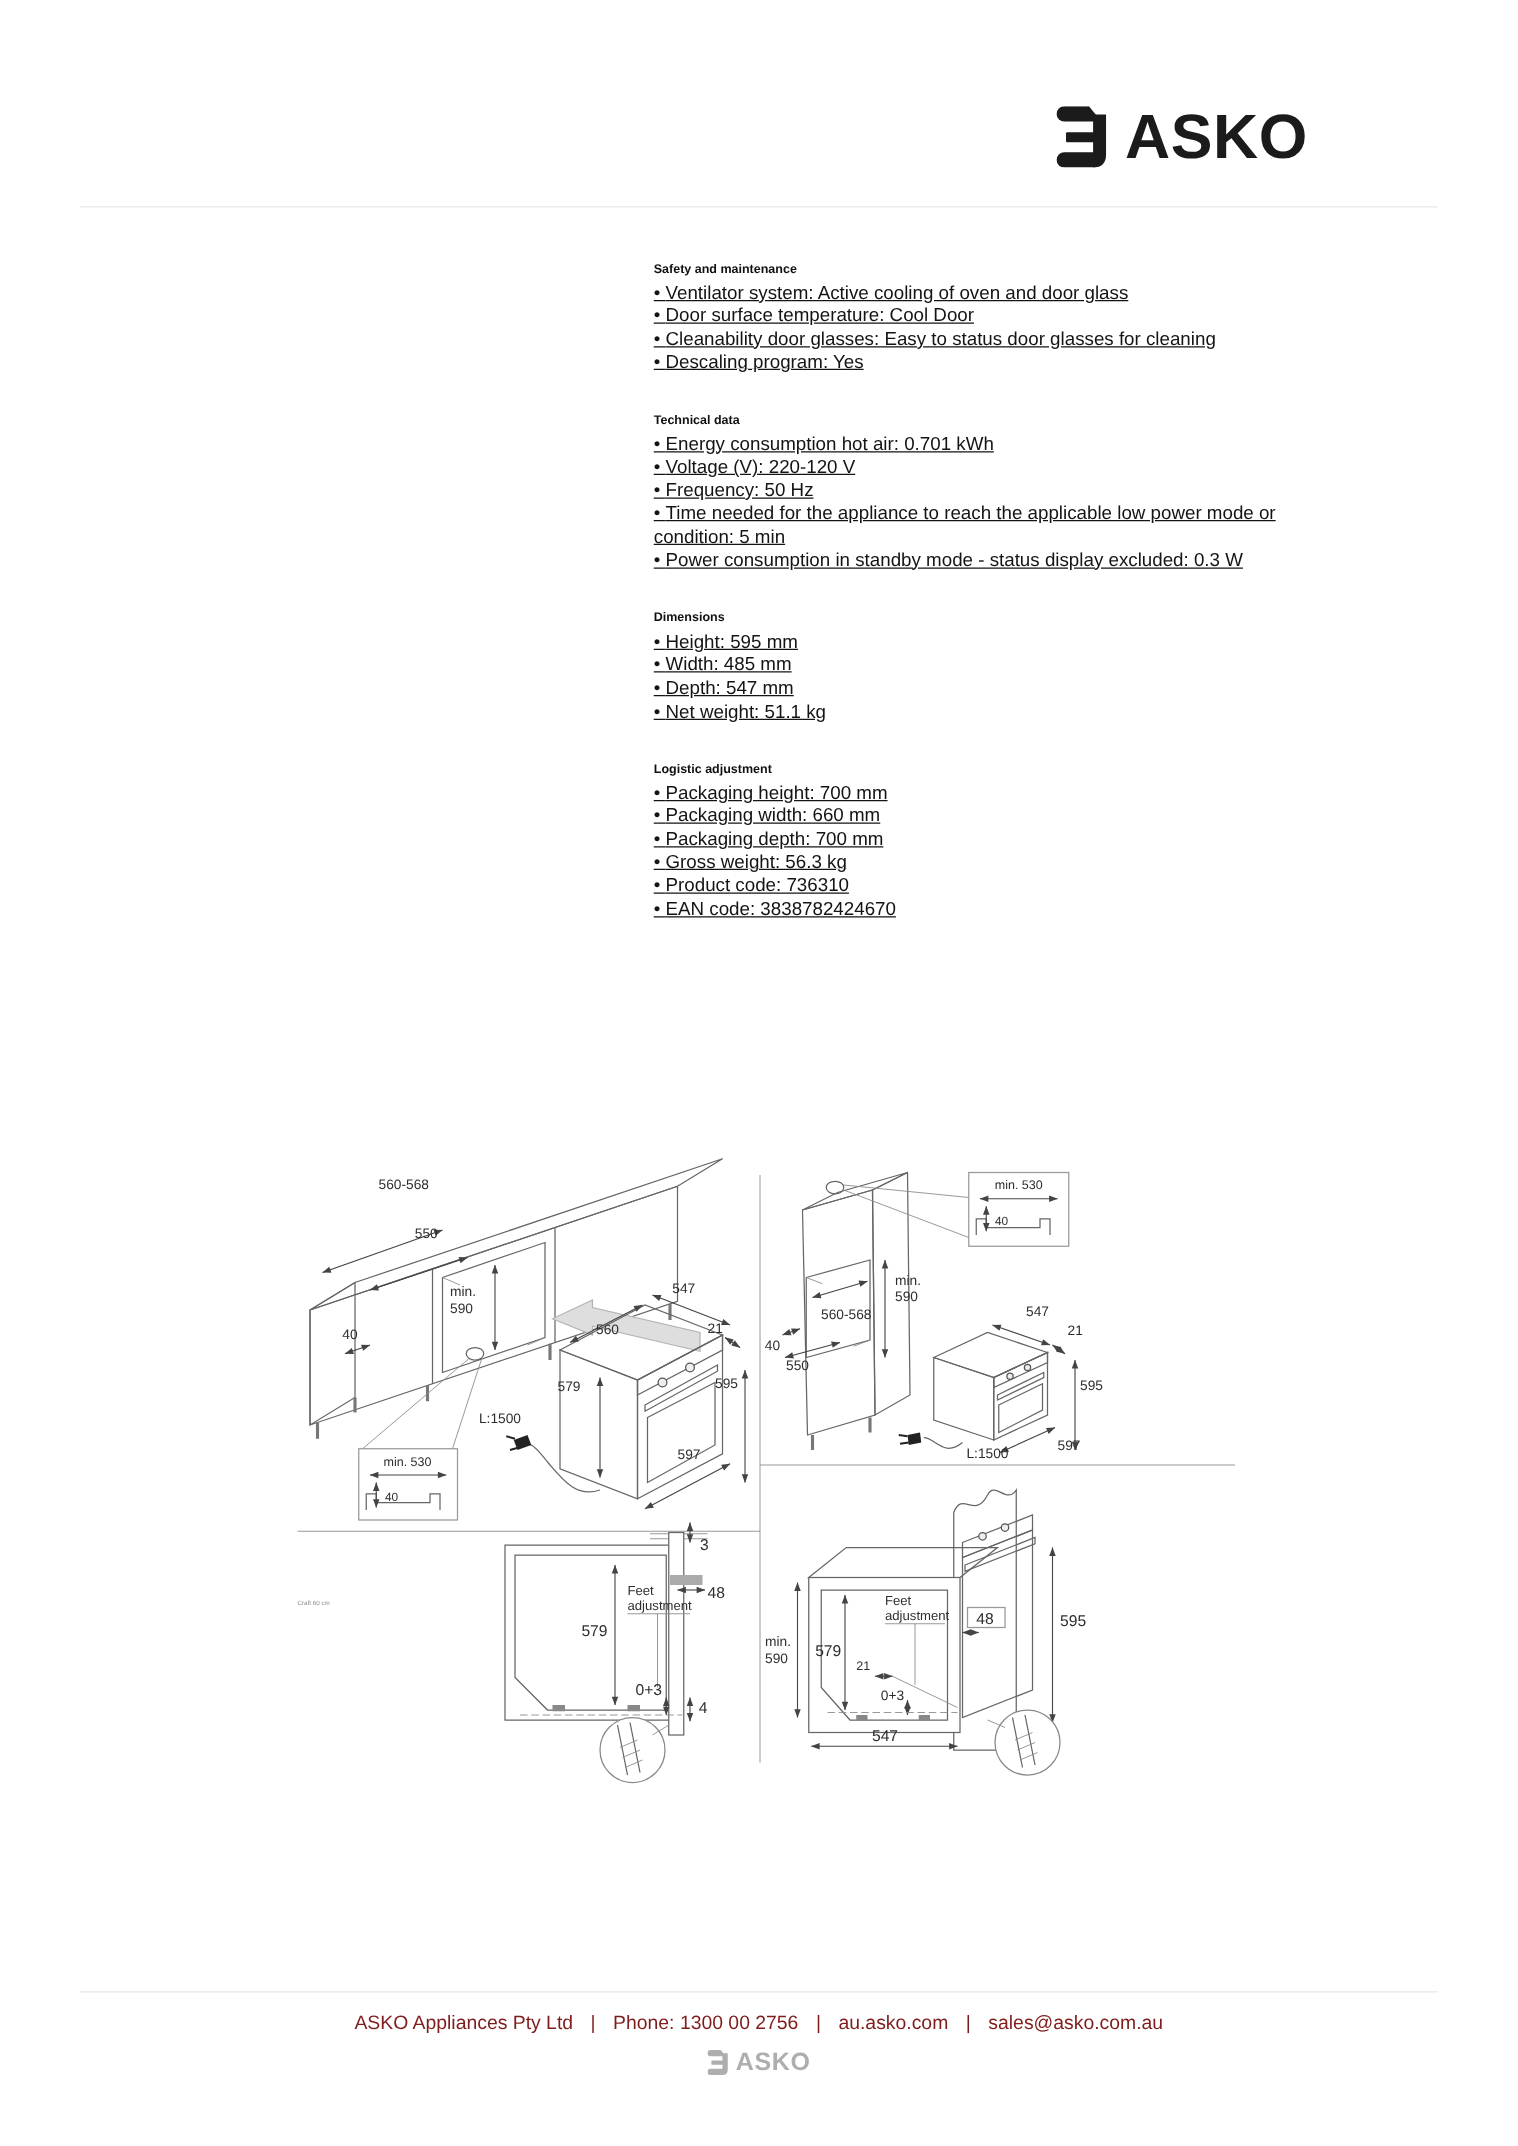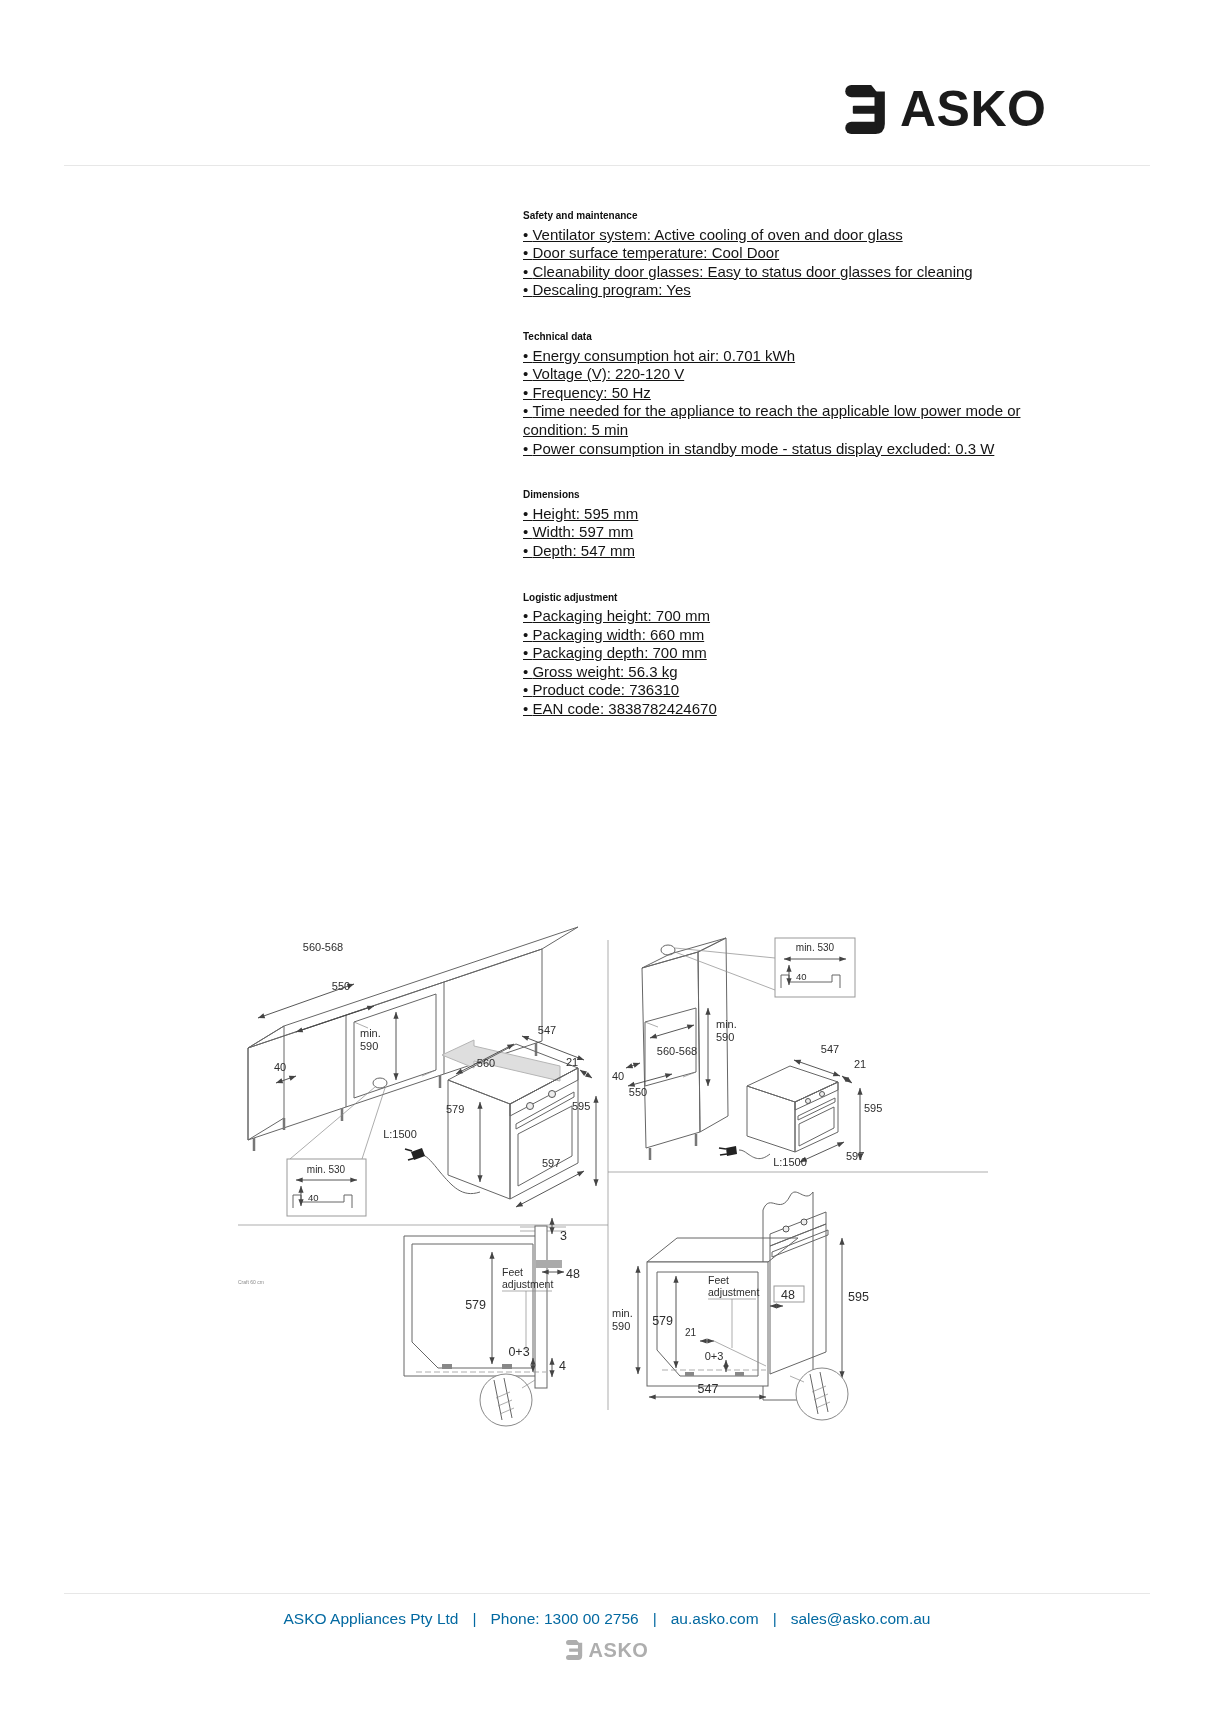--- a/index.html
+++ b/index.html
@@ -29,21 +29,21 @@
   .diagrams text{font-family:"Liberation Sans",sans-serif;font-size:11px;fill:#2e2e2e;}
   .diagrams text.dimL{font-size:12.5px;}
   .diagrams text.tiny{font-size:5px;fill:#8a8a8a;}
   .ln{stroke:#666;stroke-width:1;fill:none;}
   .lnT{stroke:#8a8a8a;stroke-width:0.7;fill:none;}
   .dim{stroke:#444;stroke-width:0.9;fill:none;}
   .leg{stroke:#777;stroke-width:2.5;}
 
   
   .footer-text{position:absolute;top:1610px;left:0;width:1214px;text-align:center;
-    font-size:15.5px;color:#0369a1;}
+    font-size:15.5px;color:#7f1d1d;}
   .footer-text span{margin:0 7px;}
   .footer-logo{position:absolute;top:1640px;left:0;width:1214px;display:flex;justify-content:center;align-items:center;}
   .footer-logo .mark{width:17px;height:20px;margin-right:6px;}
   .footer-logo .txt{font-size:20px;font-weight:bold;color:#aeaeae;letter-spacing:0.5px;line-height:1;}
 </style>
 </head>
 <body>
 
 <div class="rule rule-top"></div>
 
@@ -71,22 +71,23 @@
     <h3 class="sec-title">Technical data</h3>
     <div class="item">Energy consumption hot air: 0.701 kWh</div>
     <div class="item">Voltage (V): 220-120 V</div>
     <div class="item">Frequency: 50 Hz</div>
     <div class="item">Time needed for the appliance to reach the applicable low power mode or condition: 5 min</div>
     <div class="item">Power consumption in standby mode - status display excluded: 0.3 W</div>
   </section>
   <section class="section">
     <h3 class="sec-title">Dimensions</h3>
     <div class="item">Height: 595 mm</div>
-    <div class="item">Width: 597 mm</div>
+    <div class="item">Width: 485 mm</div>
     <div class="item">Depth: 547 mm</div>
+    <div class="item">Net weight: 51.1 kg</div>
   </section>
   <section class="section">
     <h3 class="sec-title">Logistic adjustment</h3>
     <div class="item">Packaging height: 700 mm</div>
     <div class="item">Packaging width: 660 mm</div>
     <div class="item">Packaging depth: 700 mm</div>
     <div class="item">Gross weight: 56.3 kg</div>
     <div class="item">Product code: 736310</div>
     <div class="item">EAN code: 3838782424670</div>
   </section>

